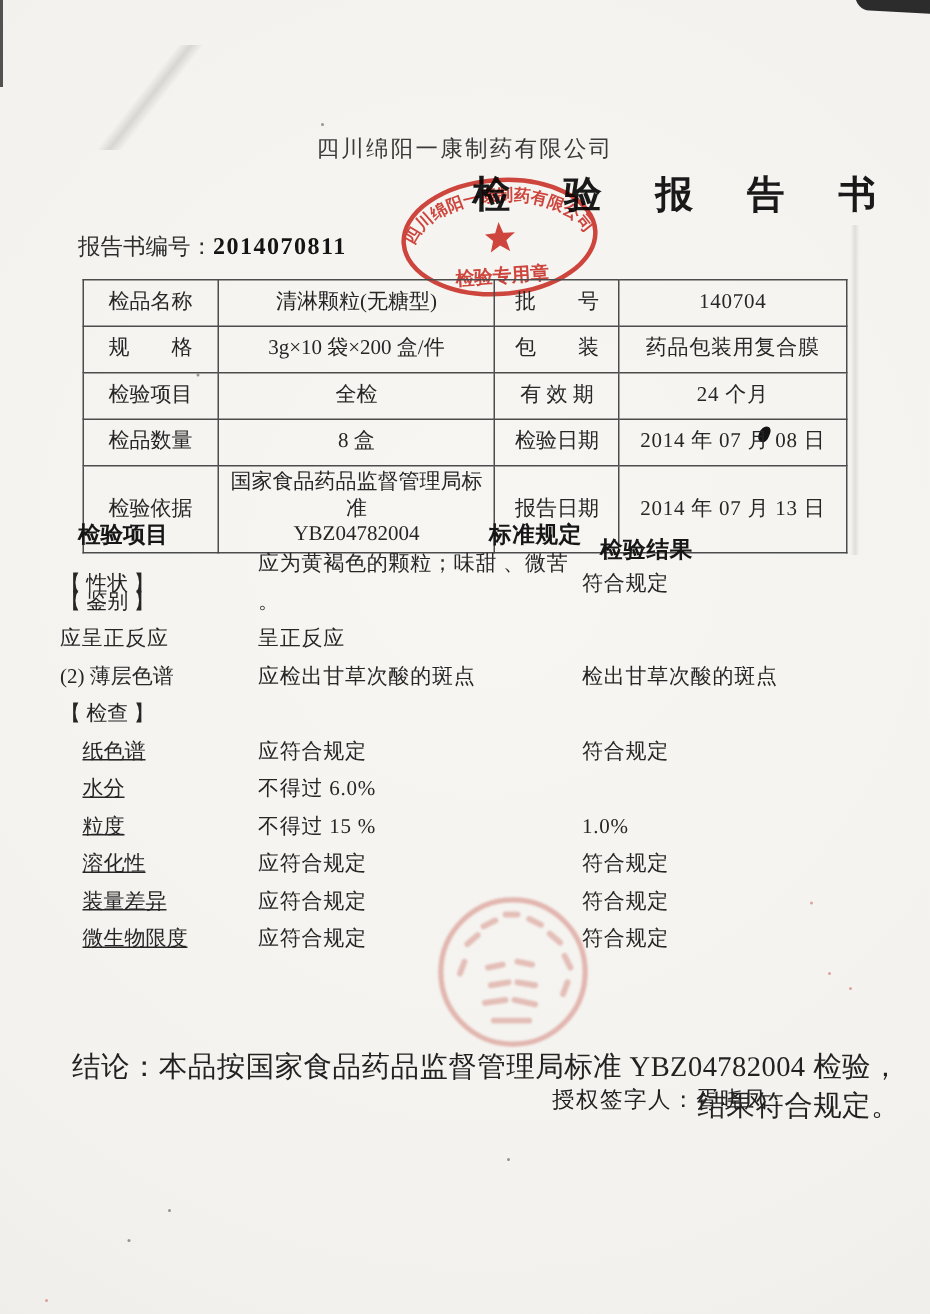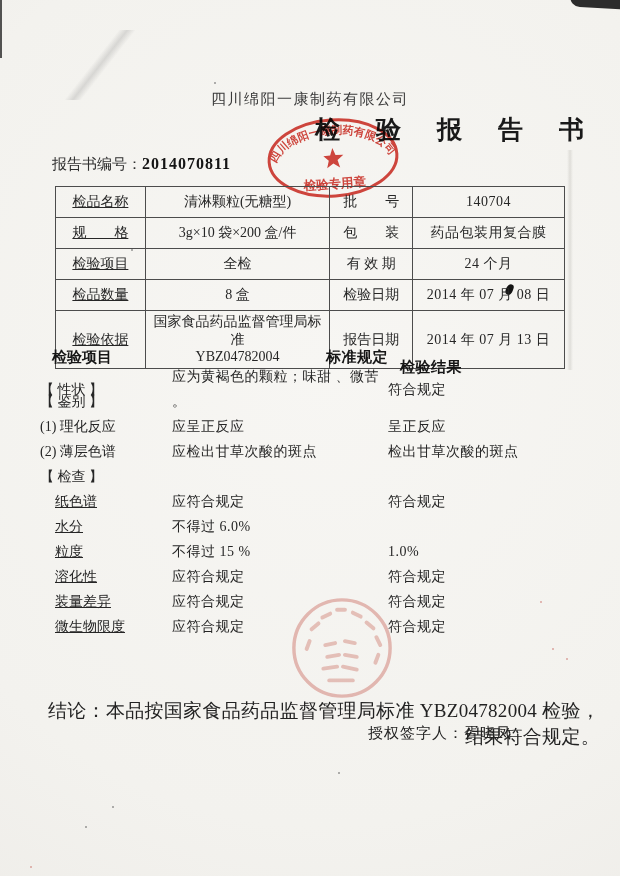--- a/index.html
+++ b/index.html
@@ -37,21 +37,21 @@
   .stamp-top{position:absolute;left:263px;top:112px;width:140px;height:92px;
     mix-blend-mode:multiply;opacity:.92;transform:rotate(-4deg);}
   .stamp-bottom{position:absolute;left:288px;top:592px;width:108px;height:112px;
     mix-blend-mode:multiply;opacity:.55;filter:blur(.6px);}
 
   
   table.info{position:absolute;left:55px;top:186px;width:510px;border-collapse:collapse;
     font-size:14px;color:#262626;}
   table.info td{border:1px solid #4c4c4c;padding:2px 4px;text-align:center;height:26px;line-height:1.25;}
   table.info tr.tall td{height:36px;margin-left:24px;}
-  td.lbl{width:86px;text-decoration:underline;}
+  td.lbl{width:86px;}
   td.val1{width:188px;}
   td.lbl2{width:78px;}
   td.val2{width:156px;letter-spacing:.5px;}
 
   
   .results{position:absolute;left:0;top:334px;width:620px;padding:0 28px 0 40px;box-sizing:border-box;
     font-size:14px;color:#262626;}
   .r-row{display:grid;grid-template-columns:132px 216px 1fr;height:25px;line-height:25px;align-items:center;}
   .r-head{height:27px;line-height:27px;font-weight:bold;font-size:15px;color:#161616;margin-bottom:3px;}
   .r-head .c-item{padding-left:12px;}
@@ -149,21 +149,20 @@
       <span class="c-item">【 性状 】</span>
       <span class="c-std">应为黄褐色的颗粒；味甜 、微苦 。</span>
       <span class="c-res">符合规定</span>
     </div>
     <div class="r-row">
       <span class="c-item">【 鉴别 】</span>
       <span class="c-std"></span>
       <span class="c-res"></span>
     </div>
     <div class="r-row">
-      <span class="c-item">(1) 理化反应</span>
       <span class="c-std">应呈正反应</span>
       <span class="c-res">呈正反应</span>
     </div>
     <div class="r-row">
       <span class="c-item">(2) 薄层色谱</span>
       <span class="c-std">应检出甘草次酸的斑点</span>
       <span class="c-res">检出甘草次酸的斑点</span>
     </div>
     <div class="r-row">
       <span class="c-item">【 检查 】</span>

